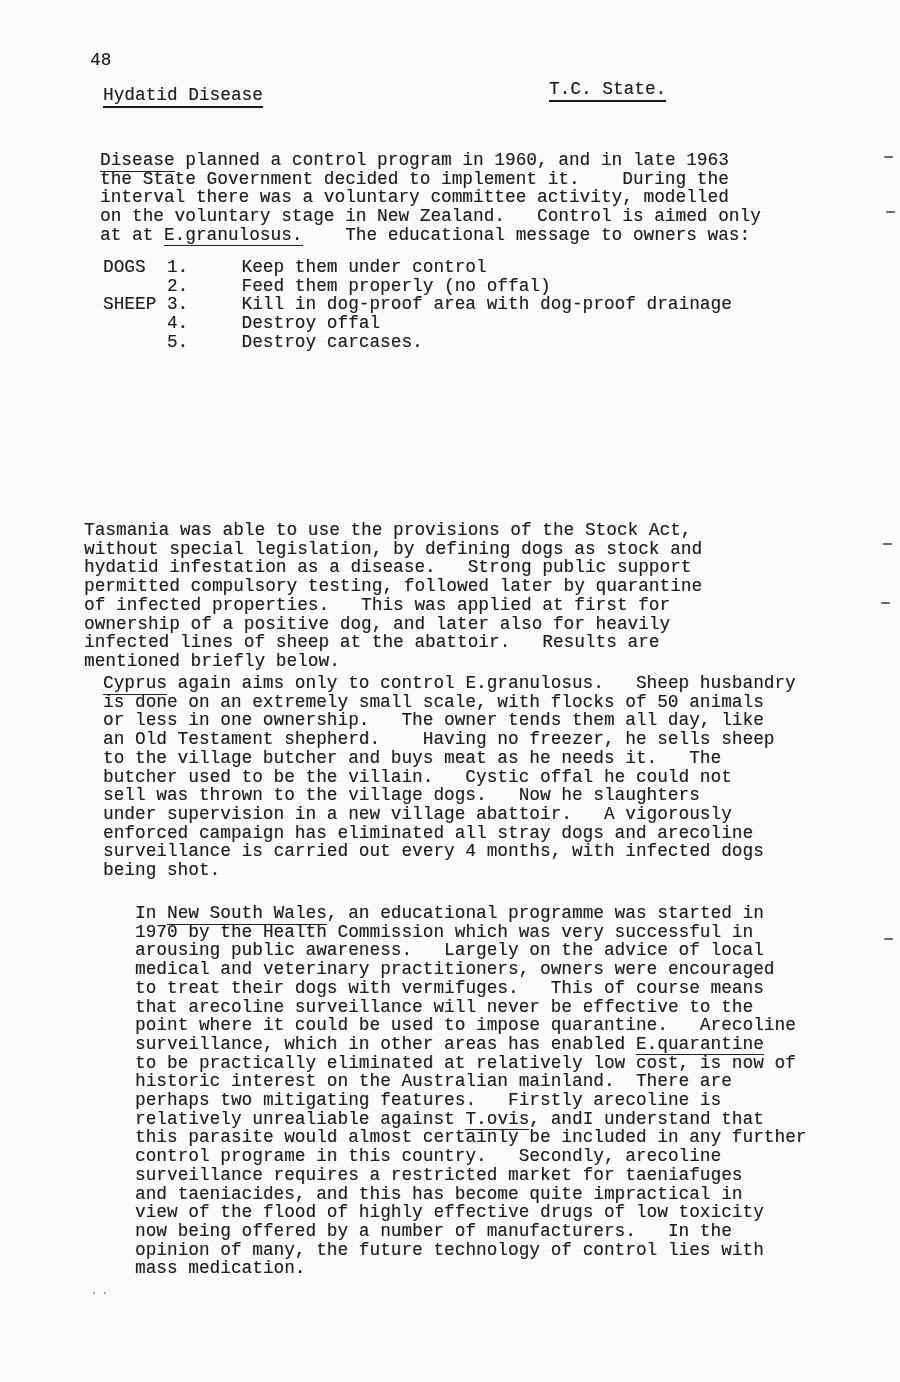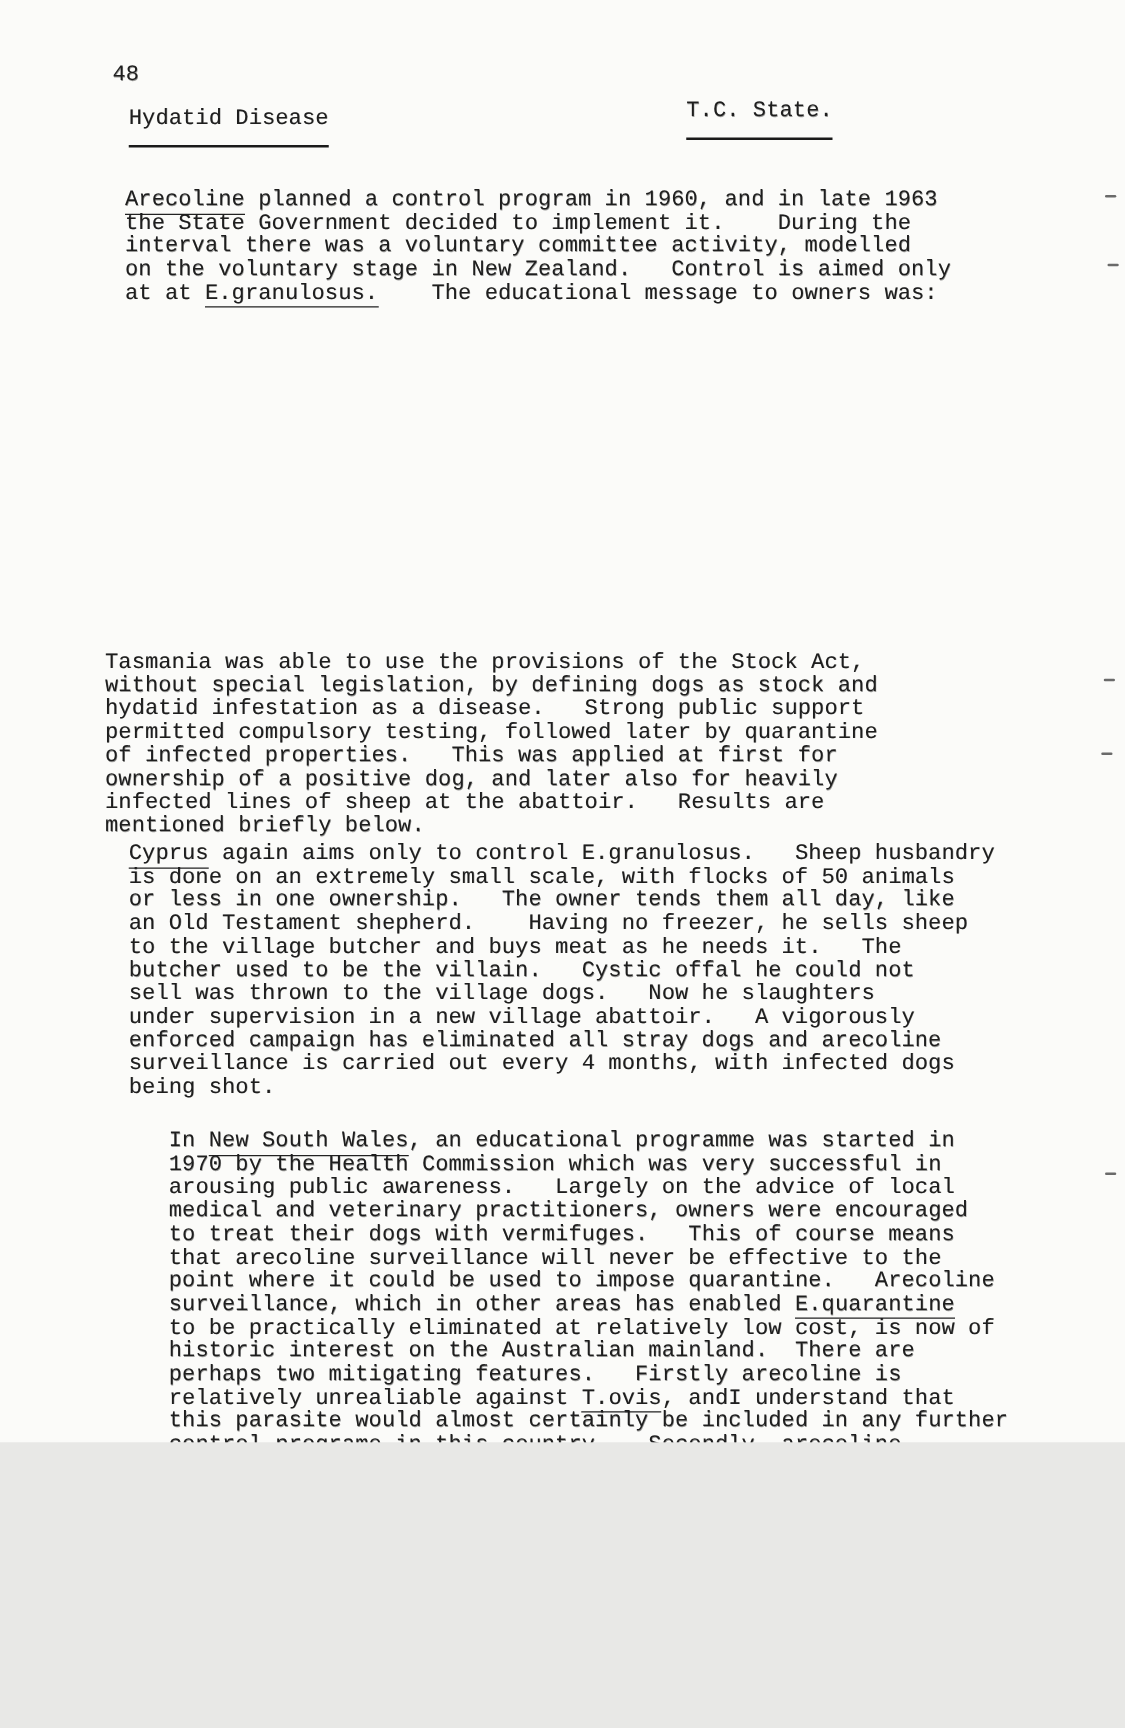--- a/index.html
+++ b/index.html
@@ -1,35 +1,35 @@
 <!DOCTYPE html>
 <html><head>
 <meta charset="utf-8">
 <style>
   html, body { margin: 0; padding: 0; background: #e8e8e6; }
   .page {
     position: relative;
     width: 900px;
-    height: 1154px;
+    height: 1382px;
     margin: 0 auto;
     background: #fbfbf9;
     overflow: hidden;
     font-family: "Liberation Mono", "DejaVu Sans Mono", monospace;
     color: #1e1e1e;
   }
   .tw {
     position: absolute;
     font-size: 17.6px;
     line-height: 18.7px;
     white-space: pre;
     letter-spacing: 0.1px;
     text-shadow: 0.4px 0.4px 0.45px rgba(20,20,20,0.42);
   }
   .u { border-bottom: 1.7px solid #222; padding-bottom: 0.5px; }
-  .u-heavy { border-bottom: 2.1px solid #1a1a1a; padding-bottom: 11px; }
+  .u-heavy { border-bottom: 2.1px solid #1a1a1a; padding-bottom: 1px; }
   .dash {
     position: absolute;
     background: #3a3a3a;
     height: 2px;
     width: 9px;
     opacity: 0.75;
     border-radius: 1px;
   }
   .speck {
     position: absolute;
@@ -43,26 +43,31 @@
 <body>
 
 <div class="page">
 
   <div class="tw" style="left:90px; top:51px;">48</div>
 
   <div class="tw" style="left:103px; top:86px;"><span class="u-heavy">Hydatid Disease</span></div>
 
   <div class="tw" style="left:549px; top:80px;"><span class="u-heavy">T.C. State.</span></div>
 
-  <div class="tw" style="left:100px; top:151px;"><span class="u">Arecoline</span><span> planned a control program in 1960, and in late 1963
+  <div class="tw" style="left:100px; top:151px;"><span class="u">Disease</span><span> planned a control program in 1960, and in late 1963
 the State Government decided to implement it.    During the
 interval there was a voluntary committee activity, modelled
 on the voluntary stage in New Zealand.   Control is aimed only
 at at </span><span class="u">E.granulosus.</span><span>    The educational message to owners was:</span></div>
 
+  <div class="tw" style="left:103px; top:258px;">DOGS  1.     Keep them under control
+      2.     Feed them properly (no offal)
+SHEEP 3.     Kill in dog-proof area with dog-proof drainage
+      4.     Destroy offal
+      5.     Destroy carcases.</div>
 
 
 
   <div class="tw" style="left:84px; top:521px;">Tasmania was able to use the provisions of the Stock Act,
 without special legislation, by defining dogs as stock and
 hydatid infestation as a disease.   Strong public support
 permitted compulsory testing, followed later by quarantine
 of infected properties.   This was applied at first for
 ownership of a positive dog, and later also for heavily
 infected lines of sheep at the abattoir.   Results are

